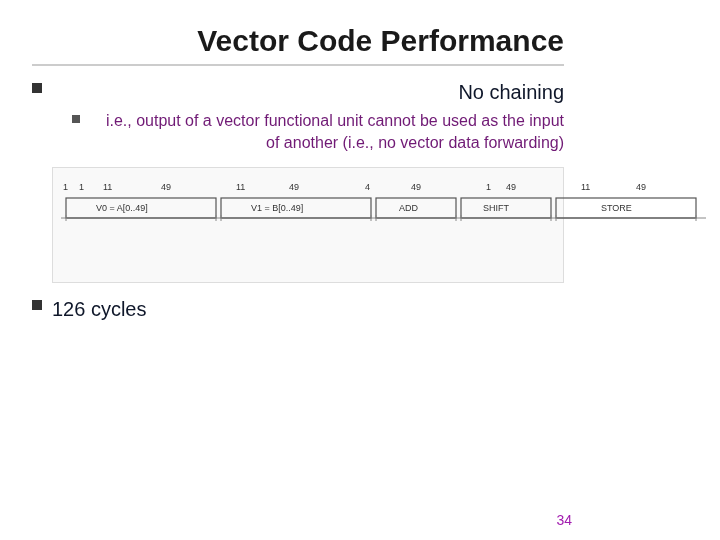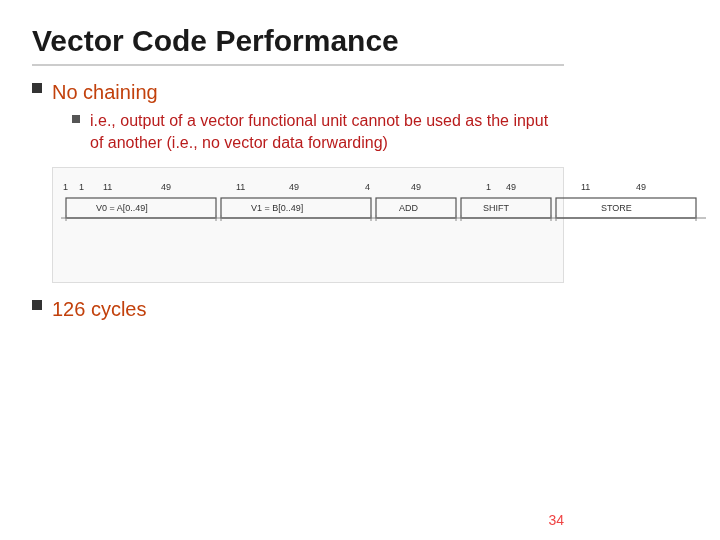--- a/index.html
+++ b/index.html
@@ -10,20 +10,21 @@
       background: #ffffff;
       font-family: Arial, sans-serif;
       overflow: hidden;
     }
 
     .slide {
       width: 596px;
       height: 540px;
       padding: 24px 32px 16px 32px;
       position: relative;
+      text-align: right;
     }
 
     .title {
       font-size: 30px;
       font-weight: bold;
       color: #1a1a1a;
       margin-bottom: 8px;
       padding-bottom: 6px;
       border-bottom: 2px solid #cccccc;
     }
@@ -42,21 +43,21 @@
       width: 10px;
       height: 10px;
       background: #333;
       margin-top: 5px;
       margin-right: 10px;
       flex-shrink: 0;
     }
 
     .bullet-text {
       font-size: 20px;
-      color: #c2410c;
+      color: #0f172a;
       line-height: 1.4;
     }
 
     .sub-bullet {
       display: flex;
       align-items: flex-start;
       margin-top: 4px;
       margin-left: 20px;
     }
 
@@ -64,38 +65,38 @@
       width: 8px;
       height: 8px;
       background: #555;
       margin-top: 5px;
       margin-right: 10px;
       flex-shrink: 0;
     }
 
     .sub-bullet-text {
       font-size: 16px;
-      color: #b91c1c;
+      color: #701a75;
       line-height: 1.4;
     }
 
     
     .diagram-container {
       margin: 12px 0 12px 20px;
       background: #f9f9f9;
       border: 1px solid #ddd;
       padding: 10px 8px;
     }
 
     .page-number {
       position: absolute;
       bottom: 12px;
-      right: 32px;
+      right: 24px;
       font-size: 14px;
-      color: #ef4444;
+      color: #a21caf;
     }
   </style>
 </head>
 <body>
 
 <div class="slide">
 
   <div class="title">Vector Code Performance</div>
 
   <div class="content">

